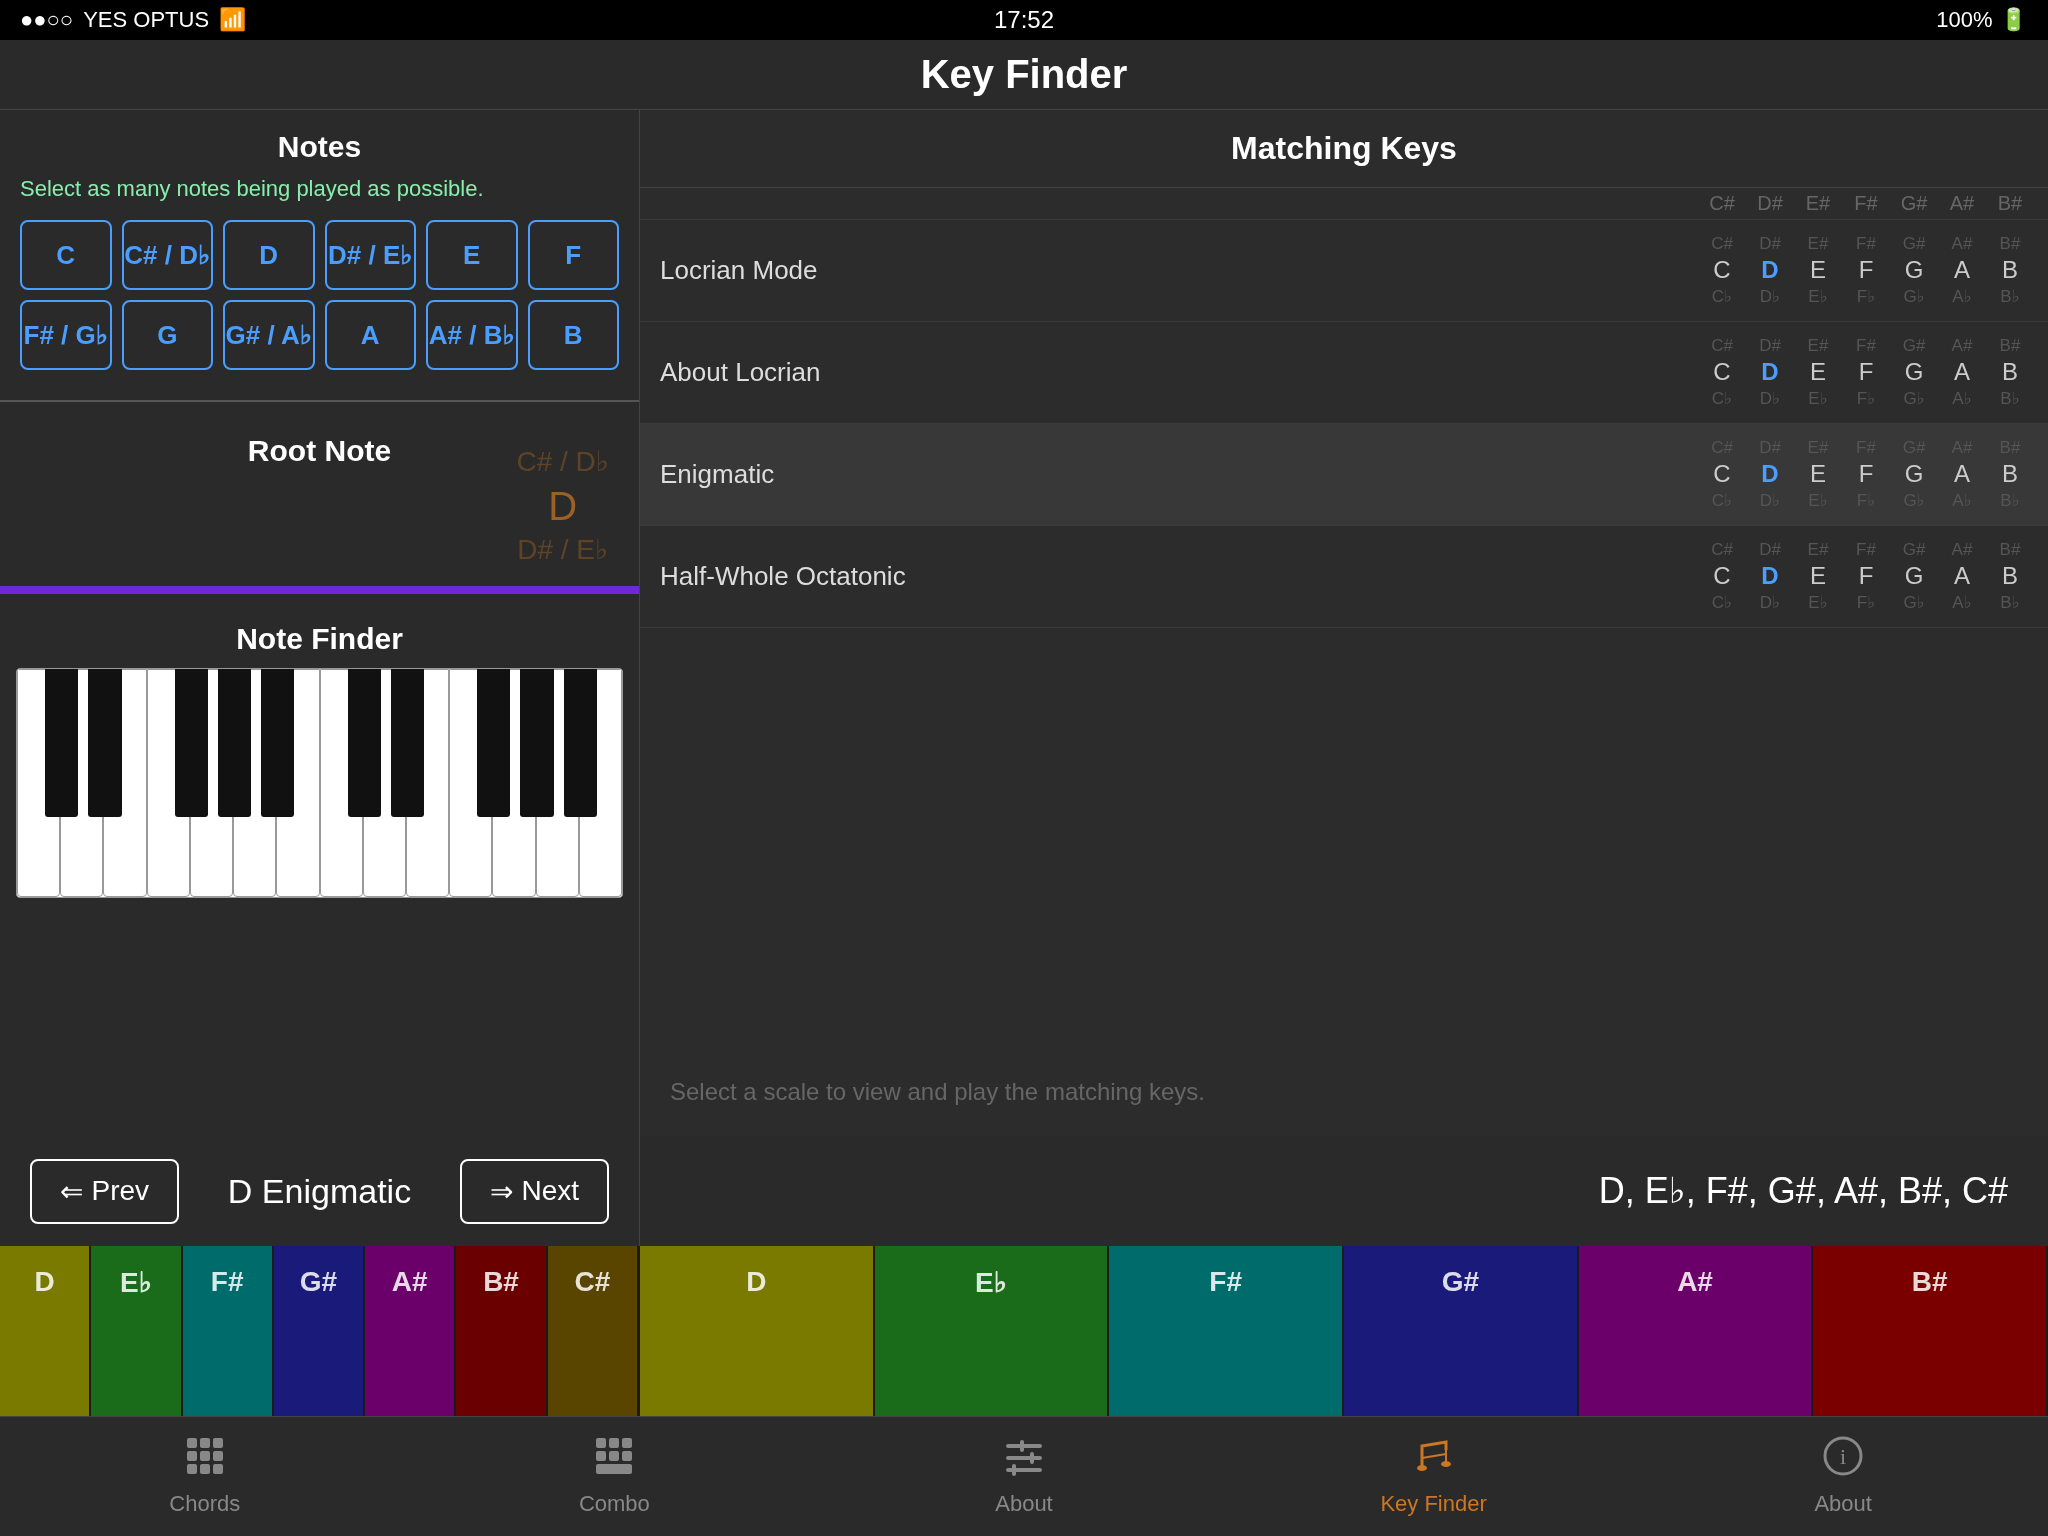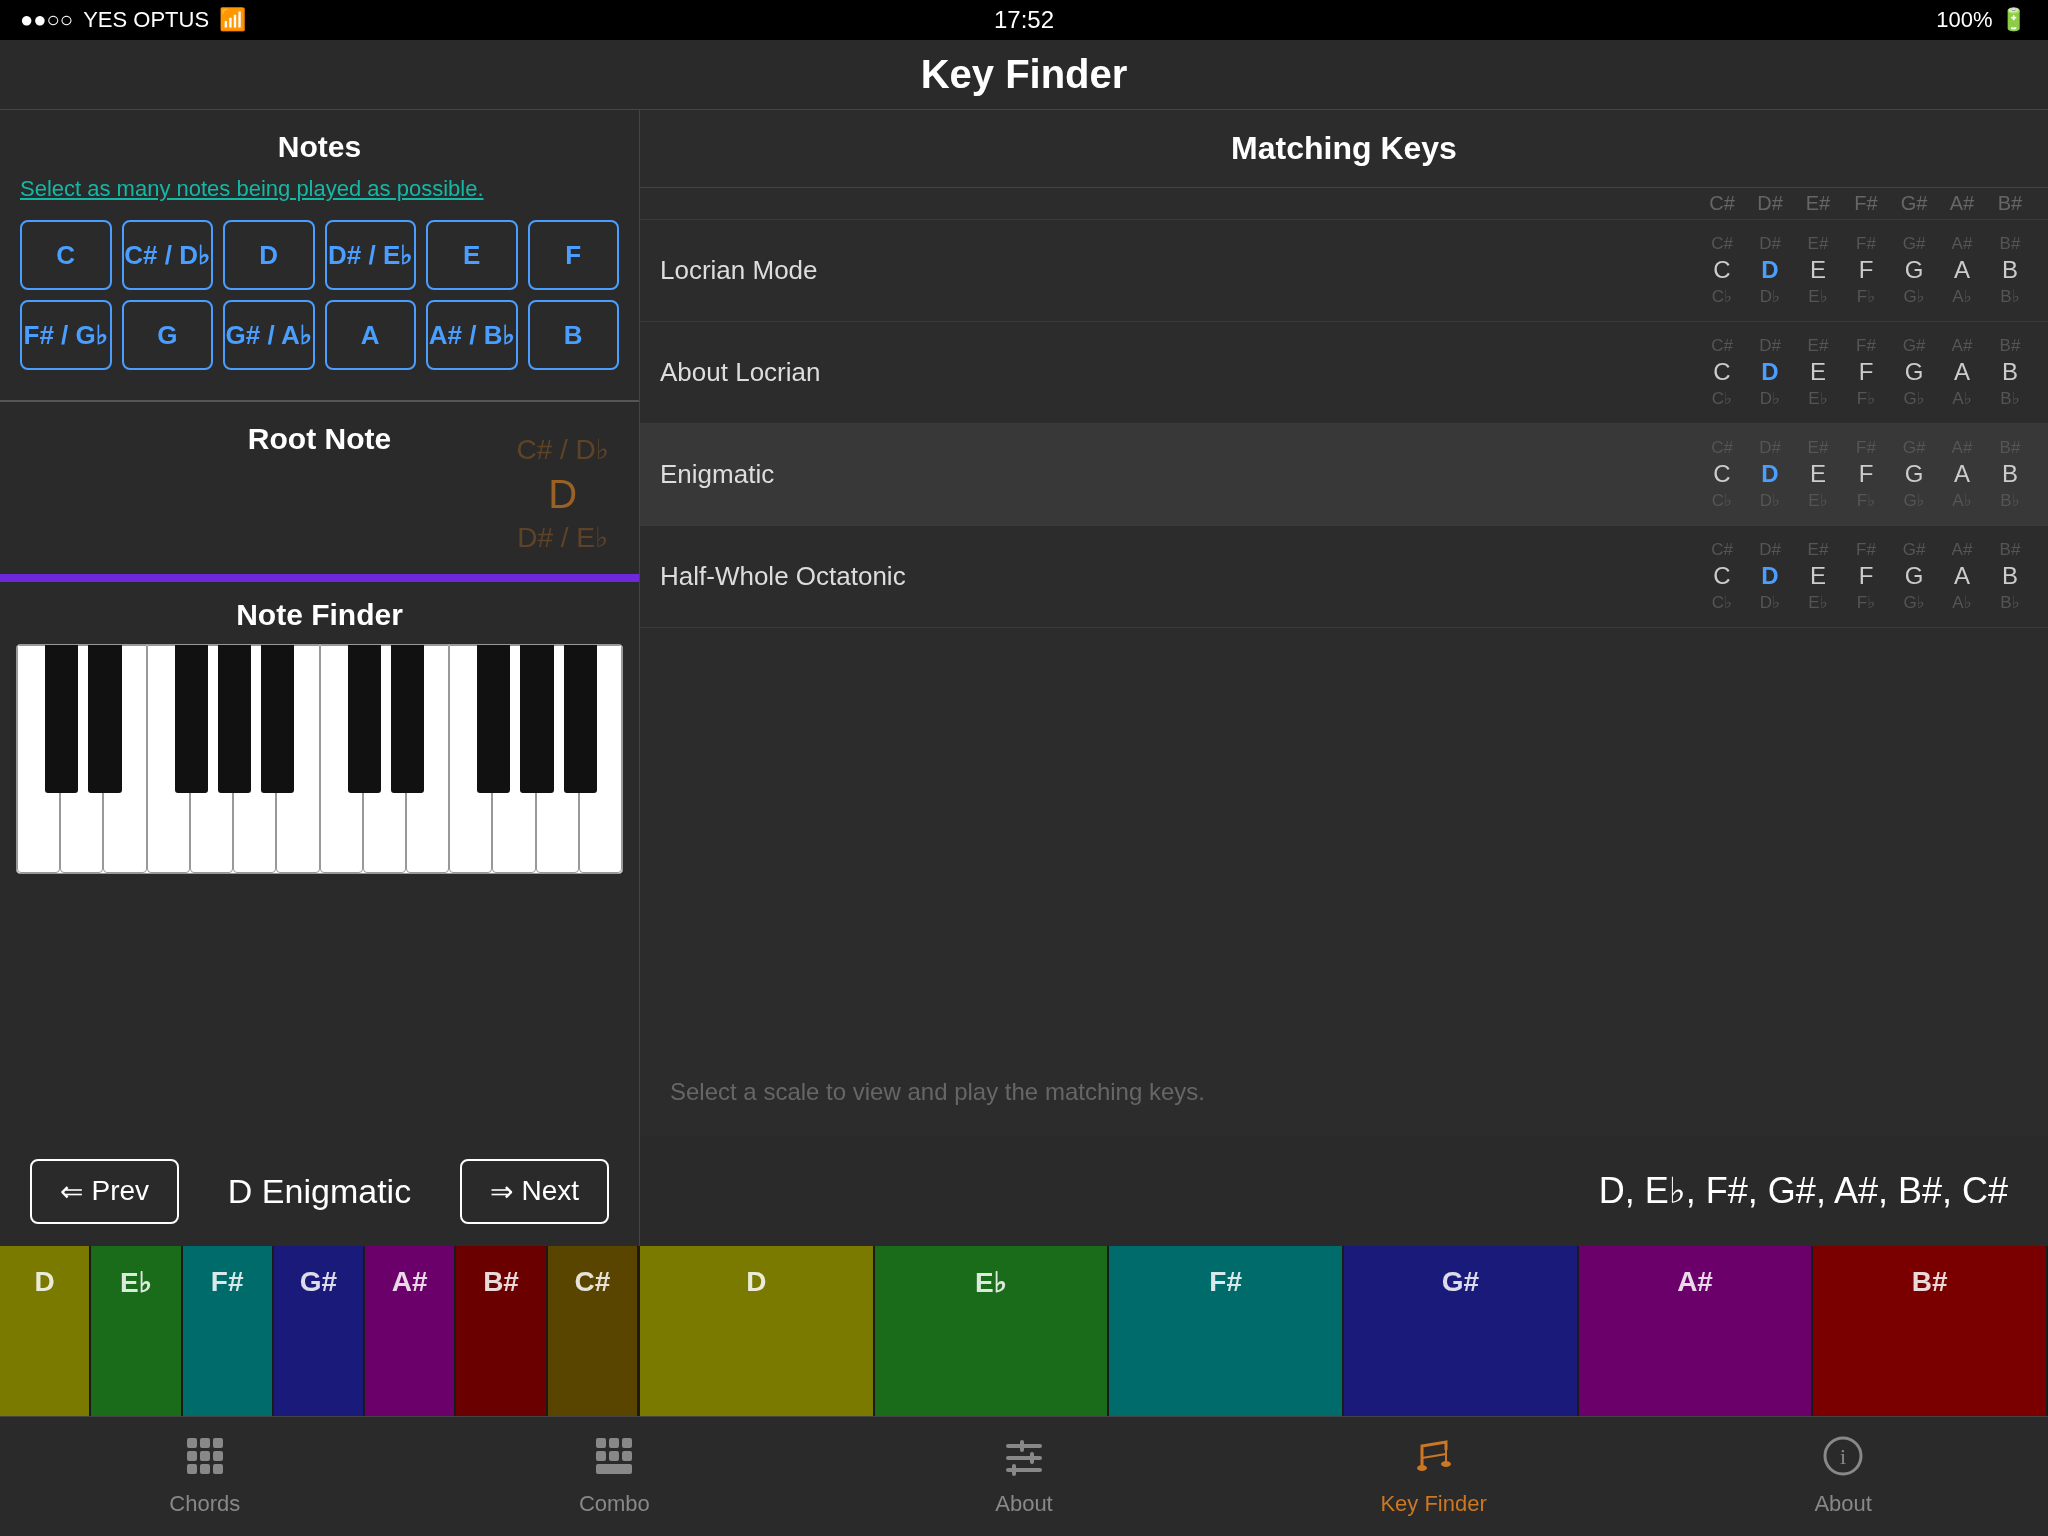--- a/index.html
+++ b/index.html
@@ -47,23 +47,22 @@
       border-bottom: 2px solid #555;
     }
     .section-title {
       font-size: 30px;
       font-weight: 700;
       text-align: center;
       margin-bottom: 12px;
     }
     .section-subtitle {
       font-size: 22px;
-      color: #14b8a6;
+      color: #86efac;
       margin-bottom: 18px;
-      text-decoration: underline;
     }
     .note-buttons-row {
       display: flex;
       gap: 10px;
       margin-bottom: 10px;
     }
     .note-btn {
       flex: 1;
       height: 70px;
       border: 2px solid #4a9eff;
@@ -253,20 +252,21 @@
       flex: 1;
       overflow: hidden;
     }
 
     .left-col {
       width: 640px;
       display: flex;
       flex-direction: column;
       border-right: 1px solid #444;
       background: #2a2a2a;
+      gap: 12px;
     }
 
     .right-col {
       flex: 1;
       display: flex;
       flex-direction: column;
       background: #2c2c2c;
     }
 
     .matching-keys-scroll {

